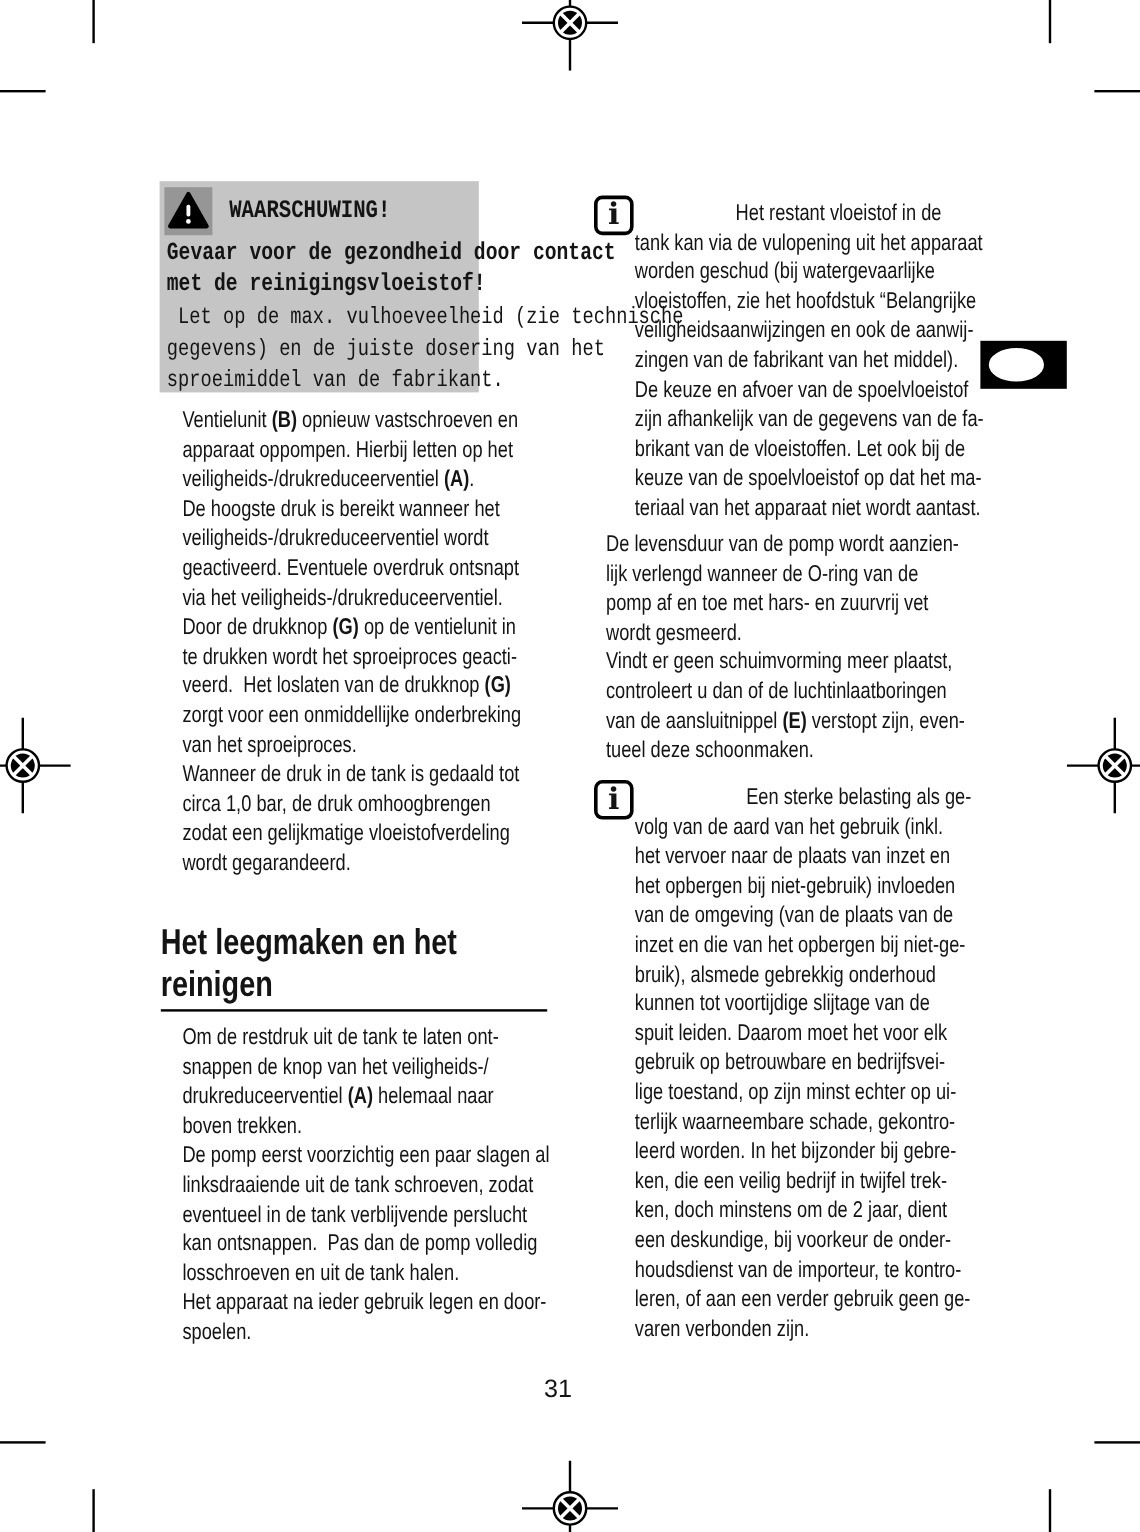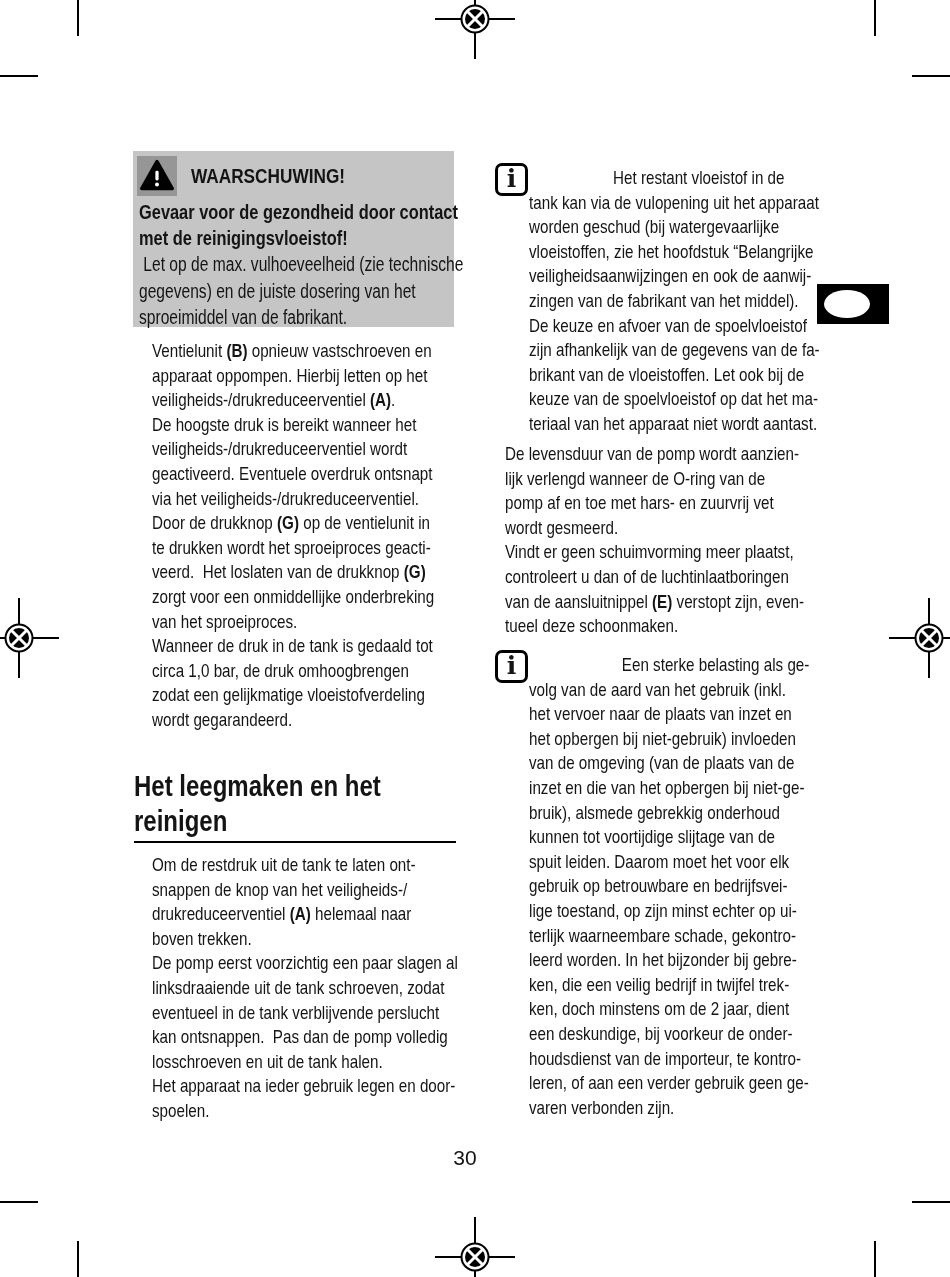--- a/index.html
+++ b/index.html
@@ -13,22 +13,22 @@
   .regmark { position:absolute; width:80px; height:80px; }
   .trim { position:absolute; background:#000; }
   .trim.v { width:2px; height:36px; }
   .trim.h { width:38px; height:2px; }
 
   
   .cond { transform:scaleX(0.80); transform-origin:0 0; white-space:pre; }
 
   
   .warnbox {
-    position:absolute; left:133px; top:151px; width:321px; height:176px;
-    background:#c5c5c5; box-sizing:border-box; padding:4px 0 0 4px;
+    position:absolute; left:133px; top:151px; width:266px; height:176px;
+    background:#c5c5c5; box-sizing:border-box; padding:4px 0 0 4px;font-family:Liberation Mono, monospace;
   }
   .warn-head { display:flex; align-items:center; height:42px; }
   .warn-icon {
     width:40px; height:40px; background:#969696; flex:0 0 40px;
     display:flex; align-items:center; justify-content:center;
   }
   .warn-title {
     font-weight:bold; font-size:21px; margin-left:14px;
     transform:scaleX(0.82); transform-origin:0 50%; white-space:pre;
   }
@@ -208,15 +208,15 @@
 ken, doch minstens om de 2 jaar, dient
 een deskundige, bij voorkeur de onder-
 houdsdienst van de importeur, te kontro-
 leren, of aan een verder gebruik geen ge-
 varen verbonden zijn.</div>
 
   <div class="edge-tab">
     <div class="oval"></div>
   </div>
 
-  <div class="page-number">30</div>
+  <div class="page-number">31</div>
 
 </div>
 
 </body></html>

